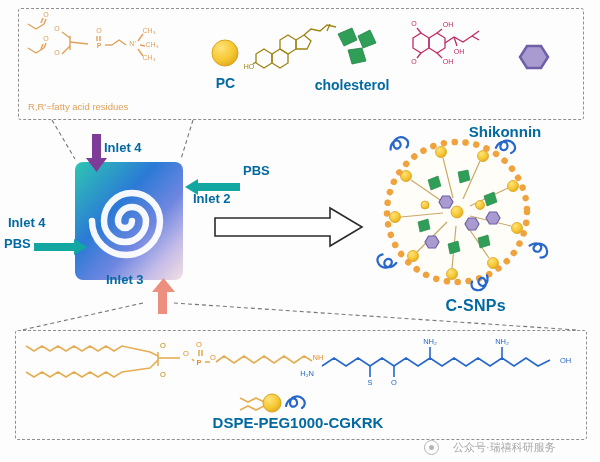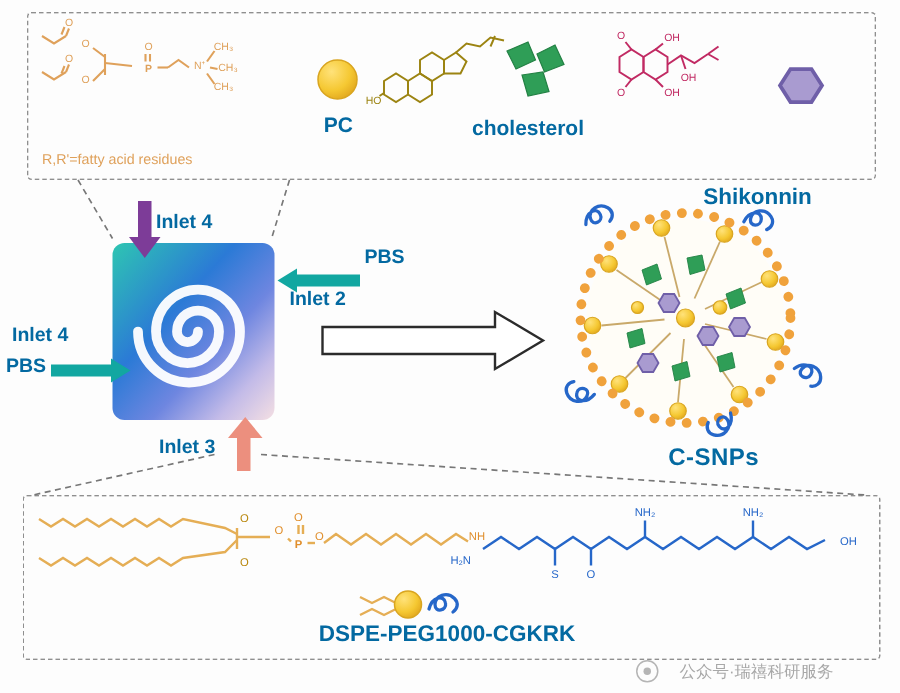--- a/index.html
+++ b/index.html
@@ -243,21 +243,21 @@
   <div class="lbl orange" style="left:28px;top:78px;font-size:9.5px;">R,R'=fatty acid residues</div>
   <div class="lbl center" style="left:203px;top:76px;width:45px;font-size:14px;font-weight:700;">PC</div>
   <div class="lbl center" style="left:298px;top:78px;width:108px;font-size:14px;font-weight:600;">cholesterol</div>
   <div class="lbl center" style="left:450px;top:76px;width:110px;font-size:15px;font-weight:700;margin-top:48px;">Shikonnin</div>
 
   <div class="lbl" style="left:104px;top:141px;font-size:13px;font-weight:600;">Inlet 4</div>
   <div class="lbl" style="left:243px;top:164px;font-size:13px;font-weight:700;">PBS</div>
   <div class="lbl" style="left:193px;top:192px;font-size:13px;font-weight:600;">Inlet 2</div>
   <div class="lbl" style="left:8px;top:216px;font-size:13px;font-weight:600;">Inlet 4</div>
   <div class="lbl" style="left:4px;top:237px;font-size:13px;font-weight:700;">PBS</div>
-  <div class="lbl" style="left:106px;top:291px;font-size:13px;font-weight:600;text-align:center;">Inlet 3</div>
+  <div class="lbl" style="left:106px;top:273px;font-size:13px;font-weight:600;text-align:center;">Inlet 3</div>
 
 
   <div class="lbl center" style="left:410px;top:297px;width:96px;font-size:16px;font-weight:700;letter-spacing:.3px;text-align:right;">C-SNPs</div>
 
   <div class="lbl center" style="left:183px;top:415px;width:230px;font-size:15px;font-weight:700;">DSPE-PEG1000-CGKRK</div>
 
   <div class="wm" style="left:424px;top:440px;">
     <span class="wm-icon">
         <span class="wm-dot"></span>
       </span>

